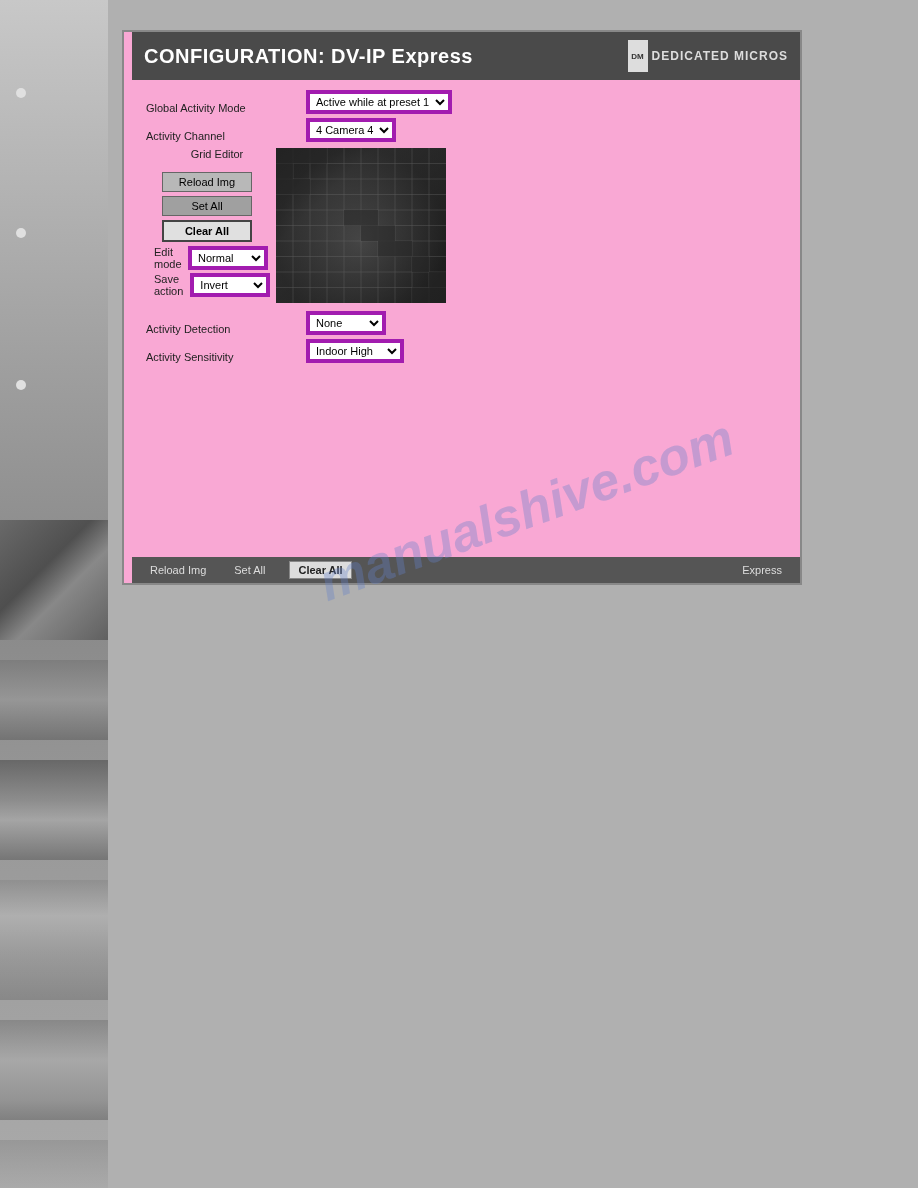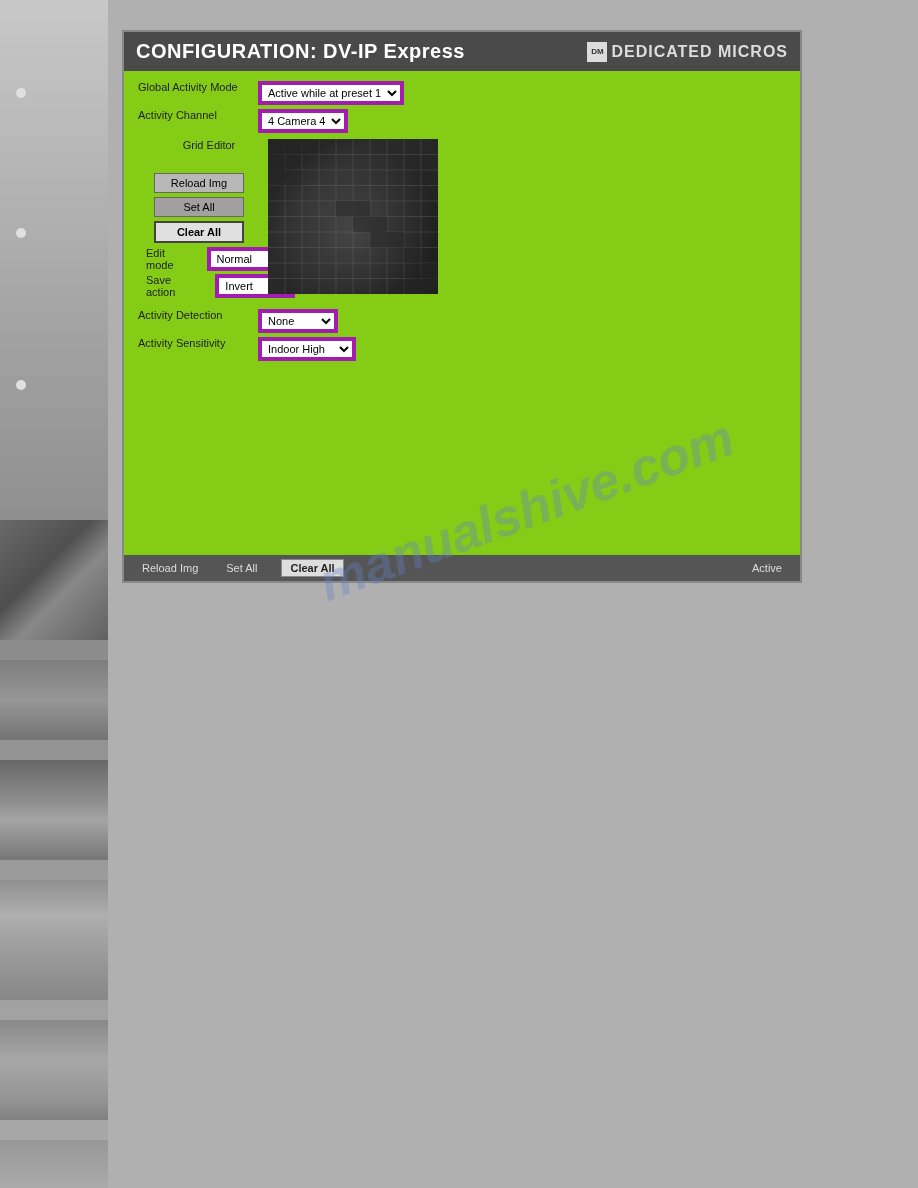--- a/index.html
+++ b/index.html
@@ -34,24 +34,25 @@
 
     
     .main {
       flex: 1;
       padding: 20px 20px 20px 14px;
       background: #b0b0b0;
     }
 
     
     .config-panel {
-      background: #84cc16;
+      background: #f9a8d4;
       border: 2px solid #888;
       width: 680px;
       min-height: 500px;
+      padding-left: 8px;
     }
 
     
     .config-header {
       background: #4a4a4a;
       padding: 8px 12px;
       display: flex;
       justify-content: space-between;
       align-items: center;
     }
@@ -64,33 +65,33 @@
     }
 
     .brand-logo {
       display: flex;
       align-items: center;
       gap: 4px;
     }
 
     .brand-logo-icon {
       width: 20px;
-      height: 20px;
+      height: 32px;
       background: #ddd;
       display: flex;
       align-items: center;
       justify-content: center;
       font-size: 8px;
       font-weight: bold;
       color: #333;
     }
 
     .brand-logo-text {
       color: #ddd;
-      font-size: 16px;
+      font-size: 12px;
       font-weight: bold;
       letter-spacing: 1px;
       text-transform: uppercase;
     }
 
     
     .config-content {
       padding: 10px 14px;
     }
 
@@ -106,22 +107,23 @@
       border: 1px solid #888;
       padding: 3px 14px;
       font-size: 12px;
       cursor: pointer;
       float: right;
       margin-top: -2px;
     }
 
     .form-row {
       display: flex;
-      align-items: flex-start;
+      align-items: flex-end;
       margin-bottom: 4px;
+      gap: 40px;
     }
 
     .form-label {
       color: #222;
       font-size: 11px;
       width: 120px;
       flex-shrink: 0;
     }
 
     .form-select {
@@ -142,21 +144,21 @@
     .grid-editor-controls {
       width: 130px;
       flex-shrink: 0;
       padding-right: 8px;
     }
 
     .grid-editor-label {
       font-size: 11px;
       color: #222;
       text-align: center;
-      margin-bottom: 22px;
+      margin-bottom: 12px;
       margin-left: 20px;
     }
 
     .grid-btn {
       display: block;
       width: 90px;
       margin: 0 auto 4px auto;
       background: #b8b8b8;
       border: 1px solid #666;
       padding: 3px 6px;
@@ -173,21 +175,20 @@
       background: #e0e0e0;
       border: 2px solid #444;
       font-weight: bold;
     }
 
     .edit-row {
       display: flex;
       align-items: flex-end;
       margin-bottom: 3px;
       margin-left: 8px;
-      gap: 33px;
     }
 
     .edit-label {
       font-size: 11px;
       color: #222;
       width: 65px;
     }
 
     
     .camera-grid-view {
@@ -434,20 +435,20 @@
       </div>
 
     </div>
 
     <div style="margin-top: 180px;"></div>
     <div class="bottom-toolbar">
       <button class="toolbar-btn">Reload Img</button>
       <button class="toolbar-btn">Set All</button>
       <button class="toolbar-btn clear-all-active">Clear All</button>
       <div class="toolbar-spacer"></div>
-      <button class="toolbar-btn">Active</button>
+      <button class="toolbar-btn">Express</button>
     </div>
 
   </div>
 
   <div class="watermark">manualshive.com</div>
 
 </div>
 
 </body></html>

